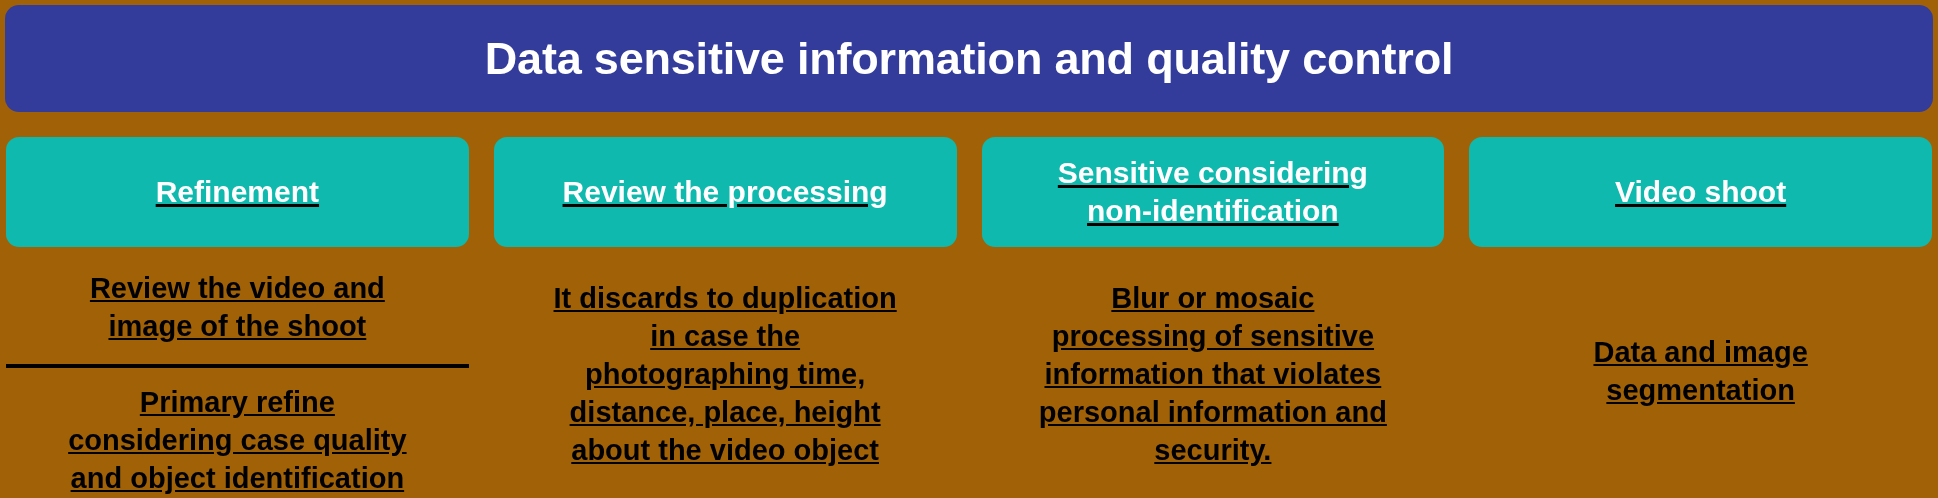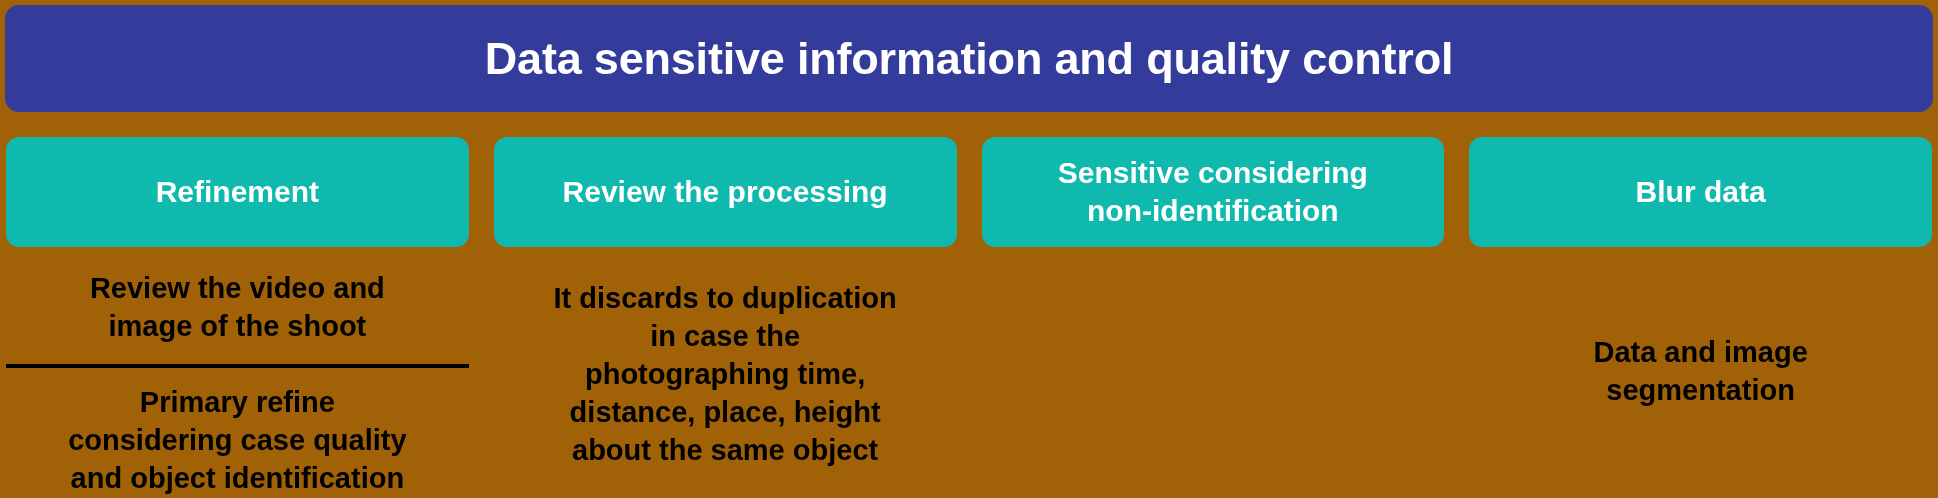--- a/index.html
+++ b/index.html
@@ -49,20 +49,21 @@
   .columns {
     position: absolute;
     left: 6px;
     top: 137px;
     width: 1926px;
     height: 361px;
     display: flex;
     flex-direction: row;
     align-items: flex-start;
     gap: 25px;
+    text-decoration: underline;
   }
   .column {
     position: relative;
     flex: 1 1 0;
     min-width: 0;
     height: 100%;
     display: flex;
     flex-direction: column;
     align-items: stretch;
   }
@@ -153,34 +154,41 @@
 
     <div class="column col-2">
       <div class="pill">
         <div class="pill-label">Review the processing</div>
       </div>
       <div class="body-region">
         <div class="body-block block-top">It discards to duplication
 in case the
 photographing time,
 distance, place, height
-about the same object</div>
+about the video object</div>
       </div>
     </div>
 
     <div class="column col-3">
       <div class="pill">
         <div class="pill-label">Sensitive considering
 non-identification</div>
       </div>
+      <div class="body-region">
+        <div class="body-block block-top">Blur or mosaic
+processing of sensitive
+information that violates
+personal information and
+security.</div>
+      </div>
     </div>
 
     <div class="column col-4">
       <div class="pill">
-        <div class="pill-label">Blur data</div>
+        <div class="pill-label">Video shoot</div>
       </div>
       <div class="body-region">
         <div class="body-block block-top">Data and image
 segmentation</div>
       </div>
     </div>
 
   </div>
 </div>
 

